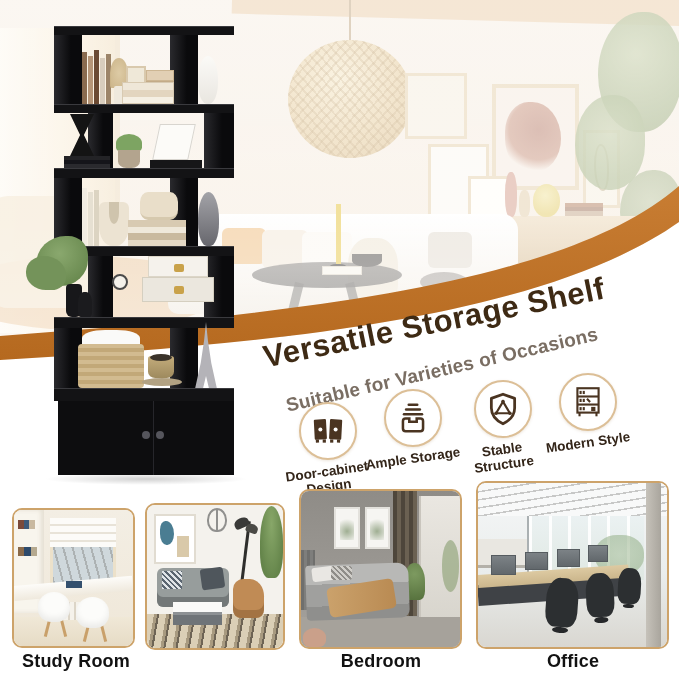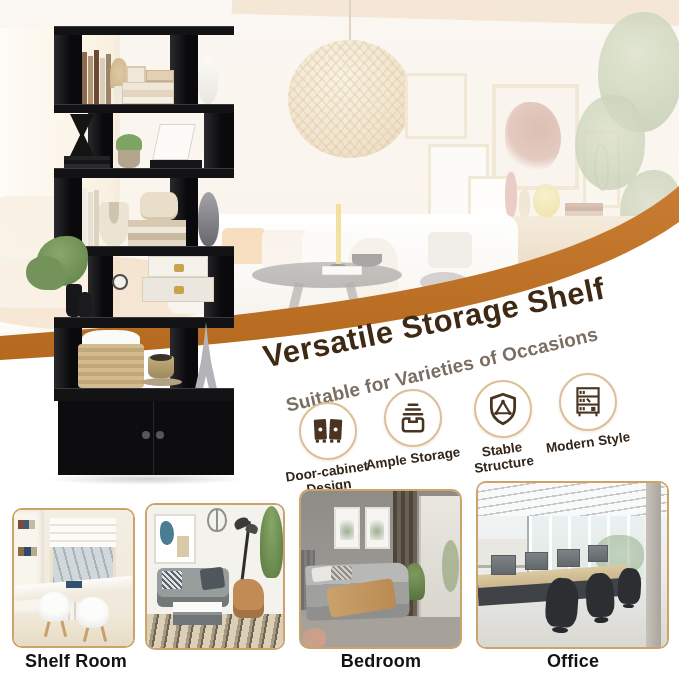--- a/index.html
+++ b/index.html
@@ -531,17 +531,17 @@
     <div class="sc of-desk"></div>
     <div class="sc of-mon of-m1"></div>
     <div class="sc of-mon of-m2"></div>
     <div class="sc of-mon of-m3"></div>
     <div class="sc of-mon of-m4"></div>
     <div class="sc of-chair of-ch1"></div>
     <div class="sc of-chair of-ch2"></div>
     <div class="sc of-chair of-ch3"></div>
   </div>
 
-  <div class="card-label" id="clabel-1">Shelf Room</div>
+  <div class="card-label" id="clabel-1">Study Room</div>
   <div class="card-label" id="clabel-4">Office</div>
   <div class="card-label" id="clabel-3">Bedroom</div>
 
 </div>
 
 </body></html>

